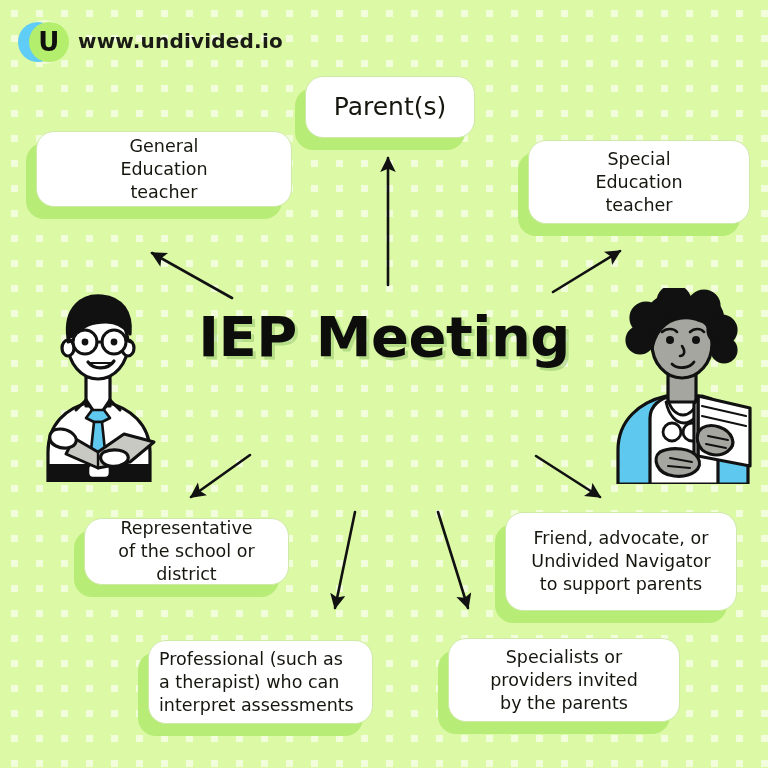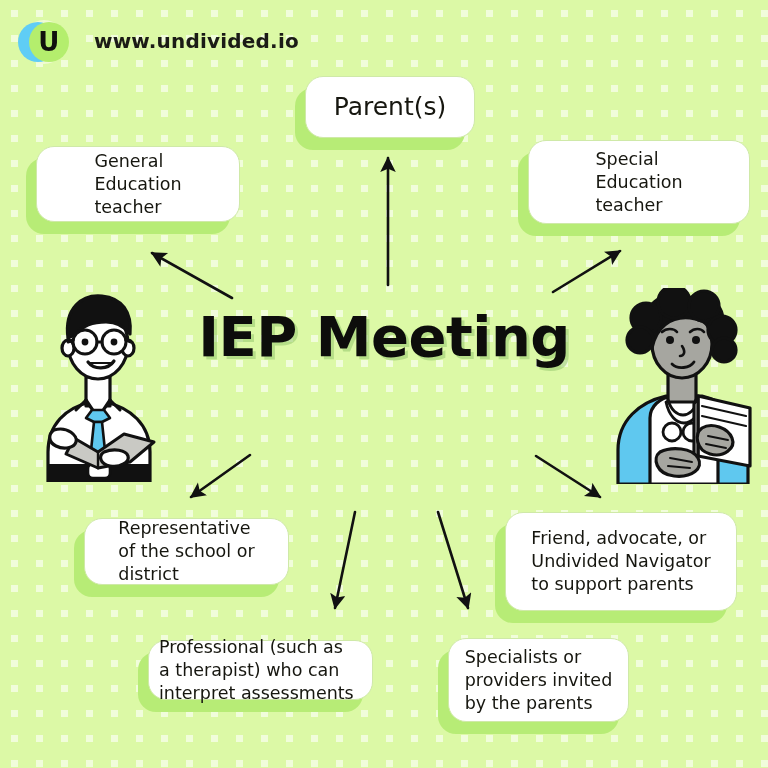--- a/index.html
+++ b/index.html
@@ -60,21 +60,21 @@
     border-radius:50%;background:#b4ee6d;
   }
   #logo .uletter{
     position:absolute;left:13px;top:6px;width:40px;height:40px;
     display:flex;align-items:center;justify-content:center;
     font-family:"DejaVu Sans", sans-serif;
     font-size:26px;font-weight:700;color:#10100e;letter-spacing:.5px;
   }
   #site-url{
     font-family:"DejaVu Sans", sans-serif;
-    font-size:20px;font-weight:600;color:#1b1b16;letter-spacing:.2px;margin-left:16px;
+    font-size:20px;font-weight:600;color:#1b1b16;letter-spacing:.2px;
   }
 
   
   #title{
     position:absolute;left:0;top:306px;width:768px;
     text-align:center;z-index:5;pointer-events:none;
   }
   #title .line{
     font-family:"DejaVu Sans", sans-serif;
     font-weight:700;
@@ -101,34 +101,35 @@
     border-radius:18px;
     display:flex;align-items:center;justify-content:center;
     padding:8px 10px;
     box-sizing:border-box;
   }
   .nodebox .txt{
     font-family:"DejaVu Sans", sans-serif;
     color:#16160f;
     font-size:17.5px;
     line-height:23px;
+    text-align:center;
     white-space:pre-line;
   }
   .nodebox.big .txt{font-size:25px;line-height:30px;}
   .nodebox.left-align .card{justify-content:flex-start;}
   .nodebox.left-align .txt{text-align:left;}
 
   
   #box-parents       {left:305px;  top:76px;  width:170px; height:62px;}
-  #box-gen-ed        {left:36px;   top:146px; width:204px; height:76px;}
+  #box-gen-ed        {left:36px;   top:131px; width:256px; height:76px;}
   #box-spec-ed       {left:528px;  top:140px; width:222px; height:84px;padding-left:20px;}
   #box-rep           {left:84px;   top:518px; width:205px; height:67px;}
   #box-friend        {left:505px;  top:512px; width:232px; height:99px;}
-  #box-professional  {left:148px;  top:640px; width:225px; height:60px;}
-  #box-specialists   {left:448px;  top:638px; width:181px; height:84px;}
+  #box-professional  {left:148px;  top:640px; width:225px; height:84px;}
+  #box-specialists   {left:448px;  top:638px; width:232px; height:84px;}
 
   
   #arrows{position:absolute;inset:0;z-index:3;pointer-events:none;}
 
   
   .person{position:absolute;z-index:4;}
   #person-left{left:18px;top:282px;width:160px;height:200px;}
   #person-right{left:598px;top:288px;width:168px;height:196px;}
 </style>
 </head>

